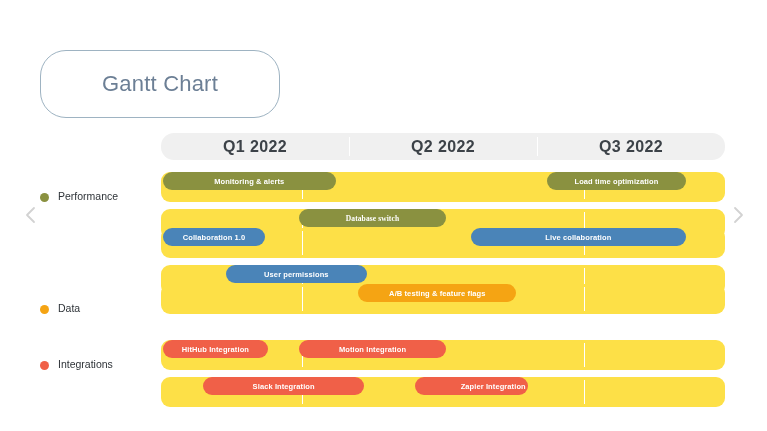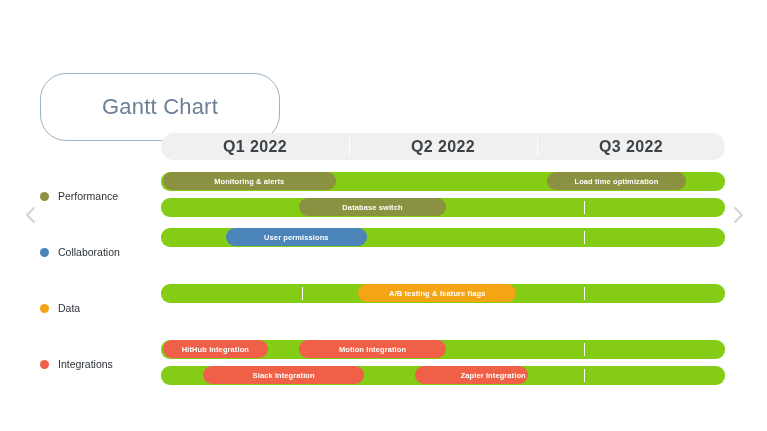--- a/index.html
+++ b/index.html
@@ -25,21 +25,20 @@
     left: 40px;
     top: 50px;
     width: 240px;
     height: 68px;
     border: 1.5px solid #9eb3c2;
     border-radius: 26px;
     display: flex;
     align-items: center;
     justify-content: center;
     background: #ffffff;
-    margin-top: 23px;
   }
   .title-pill .title-text {
     font-size: 22px;
     font-weight: 500;
     color: #6c7f95;
     letter-spacing: 0.2px;
   }
 
   
   .quarters {
@@ -87,21 +86,21 @@
     height: 56px;
   }
 
   
   .cat-label {
     position: absolute;
     left: 40px;
     top: 50%;
     transform: translateY(-50%);
     display: flex;
-    align-items: center;
+    align-items: flex-end;
     gap: 9px;
     width: 120px;
   }
   .cat-dot {
     width: 9px;
     height: 9px;
     border-radius: 50%;
     flex: 0 0 9px;
   }
   .cat-name {
@@ -115,23 +114,23 @@
   .tracks {
     position: absolute;
     left: 161px;
     top: 0;
     width: 564px;
     height: 56px;
     padding-top: 4px;
   }
   .track {
     position: relative;
-    height: 19px;
+    height: 30px;
     margin-bottom: 7px;
-    background: #84cc16;
+    background: #fde047;
     border-radius: 9px;
   }
   .track::after {
     content: "";
     position: absolute;
     left: 0; right: 0; top: 3px; bottom: 3px;
     background:
       linear-gradient(to right,
         transparent 0, transparent calc(25% - 0.5px),
         #ffffff calc(25% - 0.5px), #ffffff calc(25% + 0.5px),
@@ -201,32 +200,36 @@
         <div class="tracks">
           <div class="track">
             <div class="bar" style="left: 0.3%; width: 30.7%; background: rgb(138, 145, 64);">
               <span class="bar-label">Monitoring &amp; alerts</span>
             </div>
             <div class="bar" style="left: 68.5%; width: 24.5%; background: rgb(138, 145, 64);">
               <span class="bar-label">Load time optimization</span>
             </div>
           </div>
           <div class="track">
-            <div class="bar" style="left: 24.5%; width: 26%; background: rgb(138, 145, 64);">
+            <div class="bar" style="left: 24.5%; width: 26%; background: rgb(138, 145, 64); font-family: Liberation Serif, serif;">
               <span class="bar-label">Database switch</span>
             </div>
           </div>
         </div>
       </div>
       <div class="cat-group">
-        <div class="cat-label">
-          <span class="cat-dot" style="background: rgb(74, 132, 184);"></span>
-          <span class="cat-name">Collaboration</span>
-        </div>
-        <div class="tracks">
+        <div class="tracks">
+          <div class="track">
+            <div class="bar" style="left: 0.3%; width: 18.2%; background: rgb(74, 132, 184);">
+              <span class="bar-label">Collaboration 1.0</span>
+            </div>
+            <div class="bar" style="left: 55%; width: 38%; background: rgb(74, 132, 184);">
+              <span class="bar-label">Live collaboration</span>
+            </div>
+          </div>
           <div class="track">
             <div class="bar" style="left: 11.5%; width: 25%; background: rgb(74, 132, 184);">
               <span class="bar-label">User permissions</span>
             </div>
           </div>
         </div>
       </div>
       <div class="cat-group">
         <div class="cat-label">
           <span class="cat-dot" style="background: rgb(245, 164, 19);"></span>

